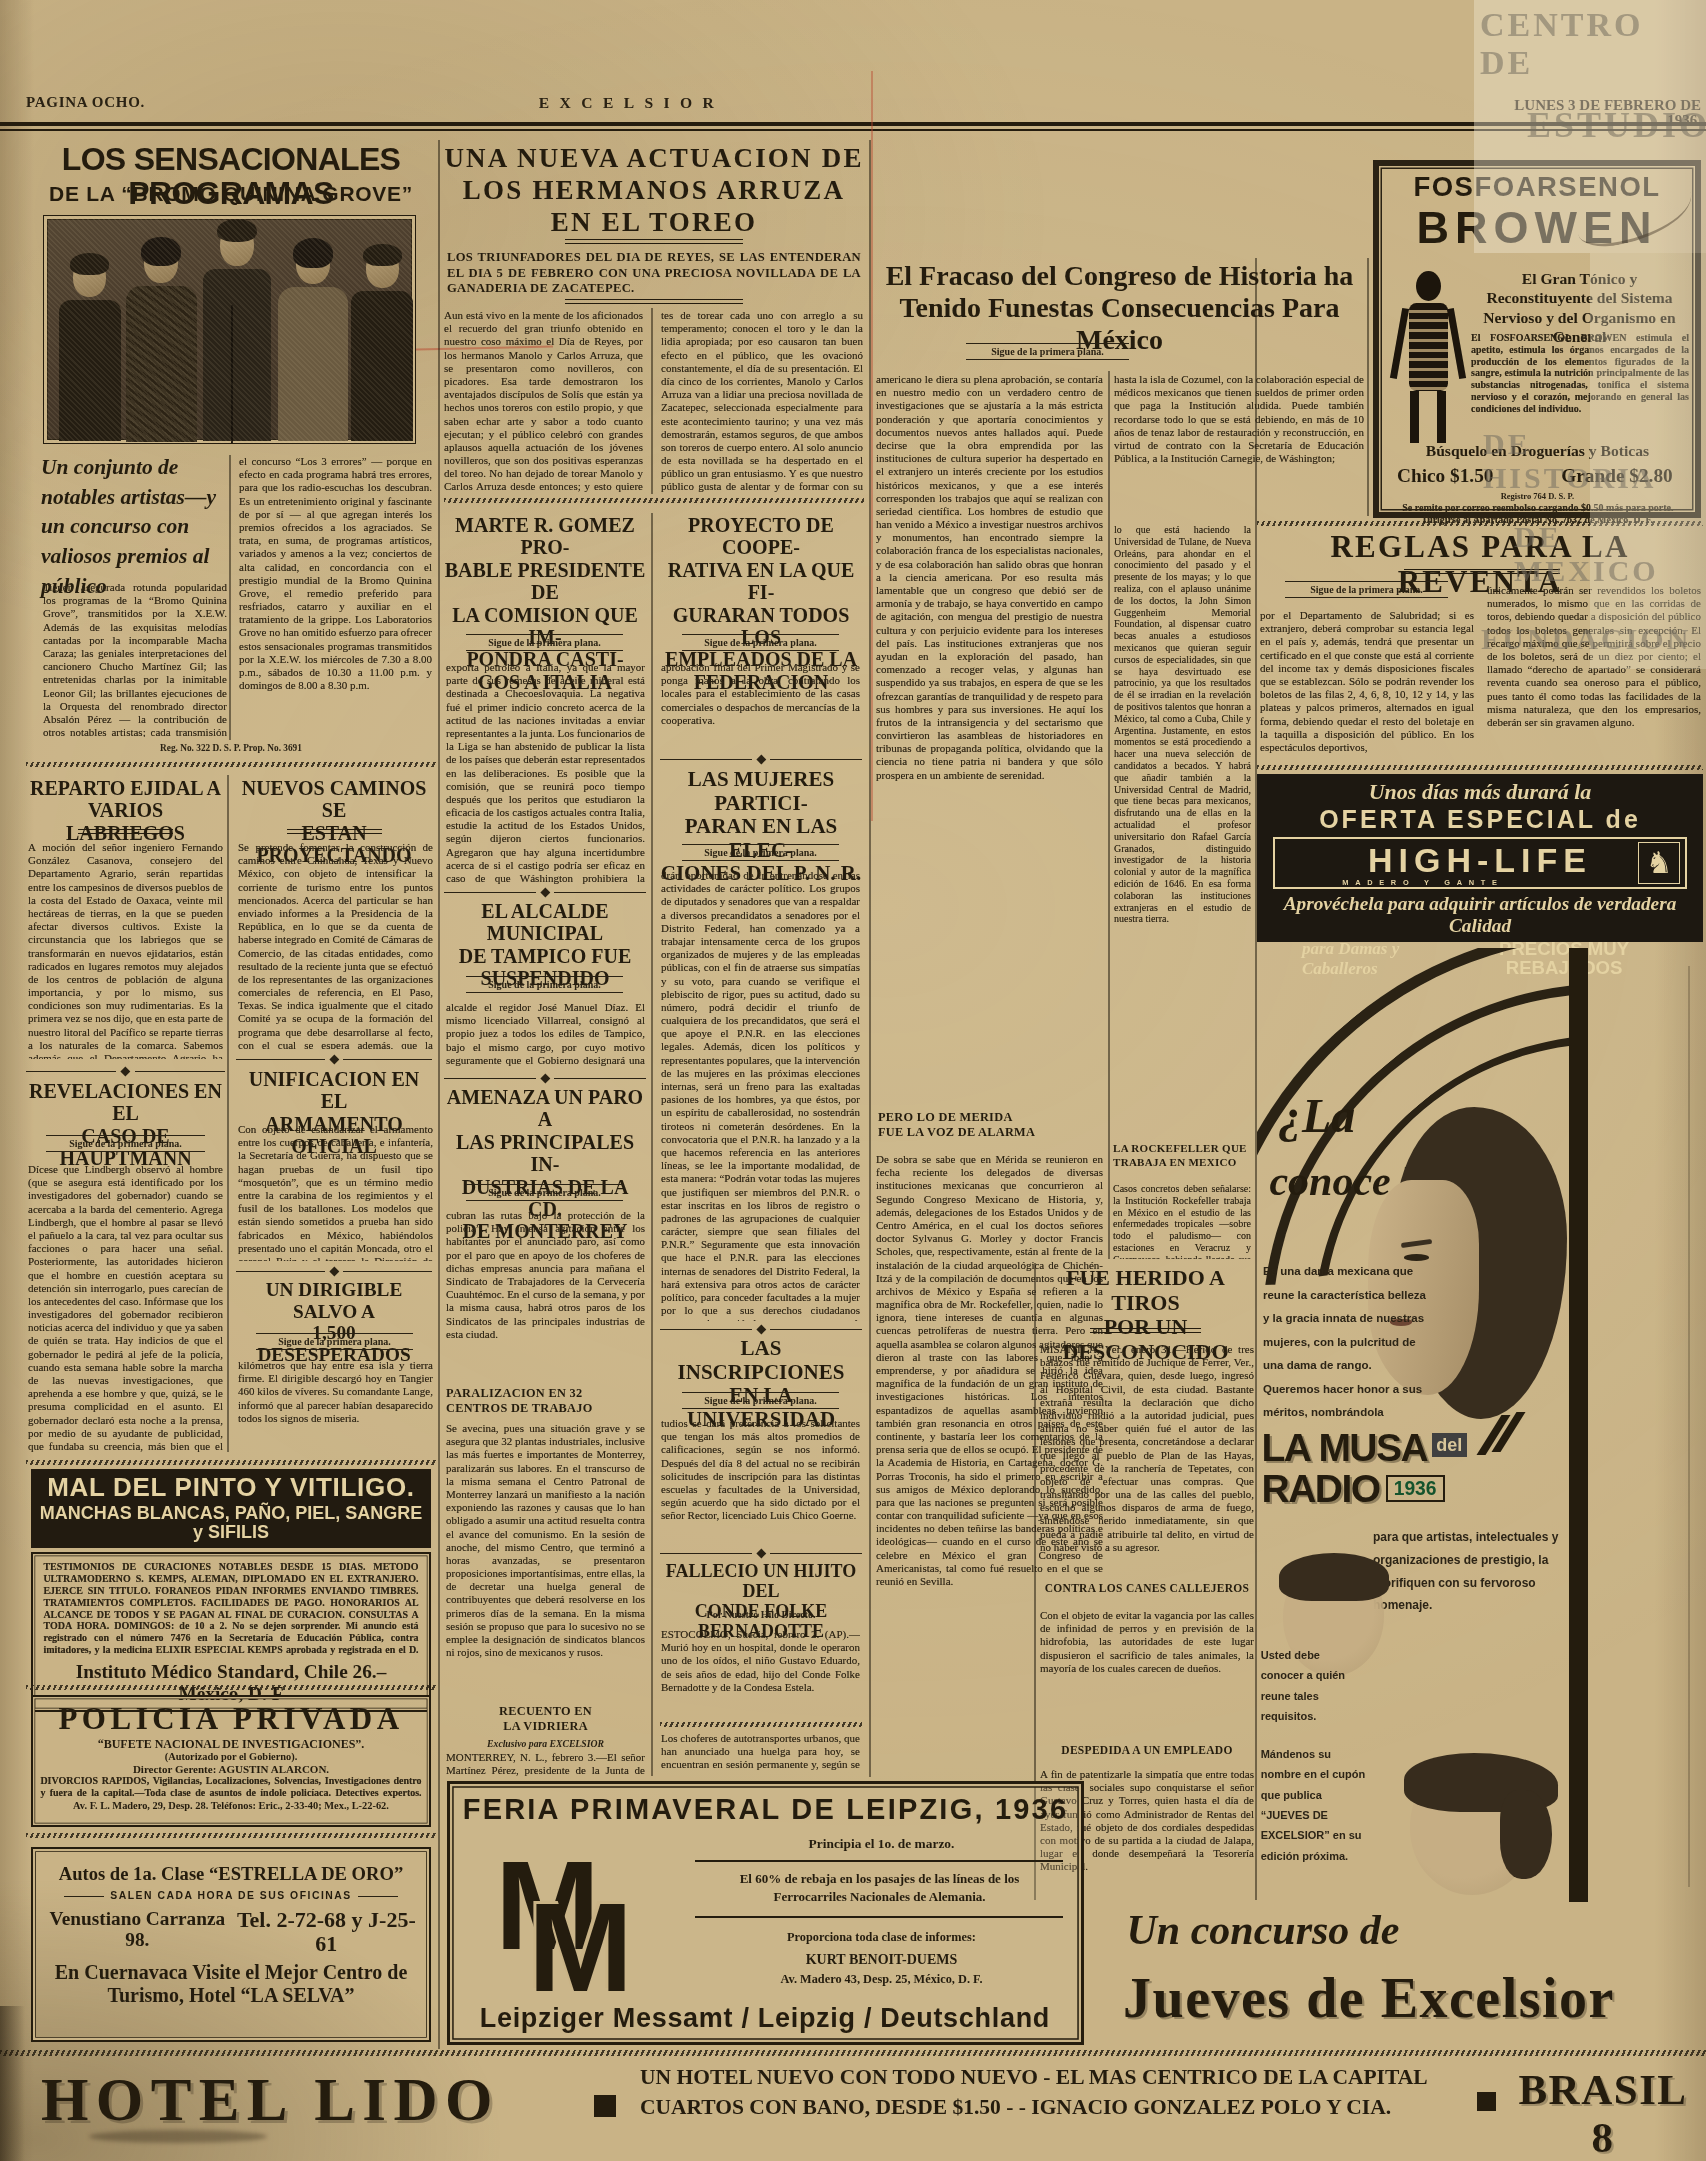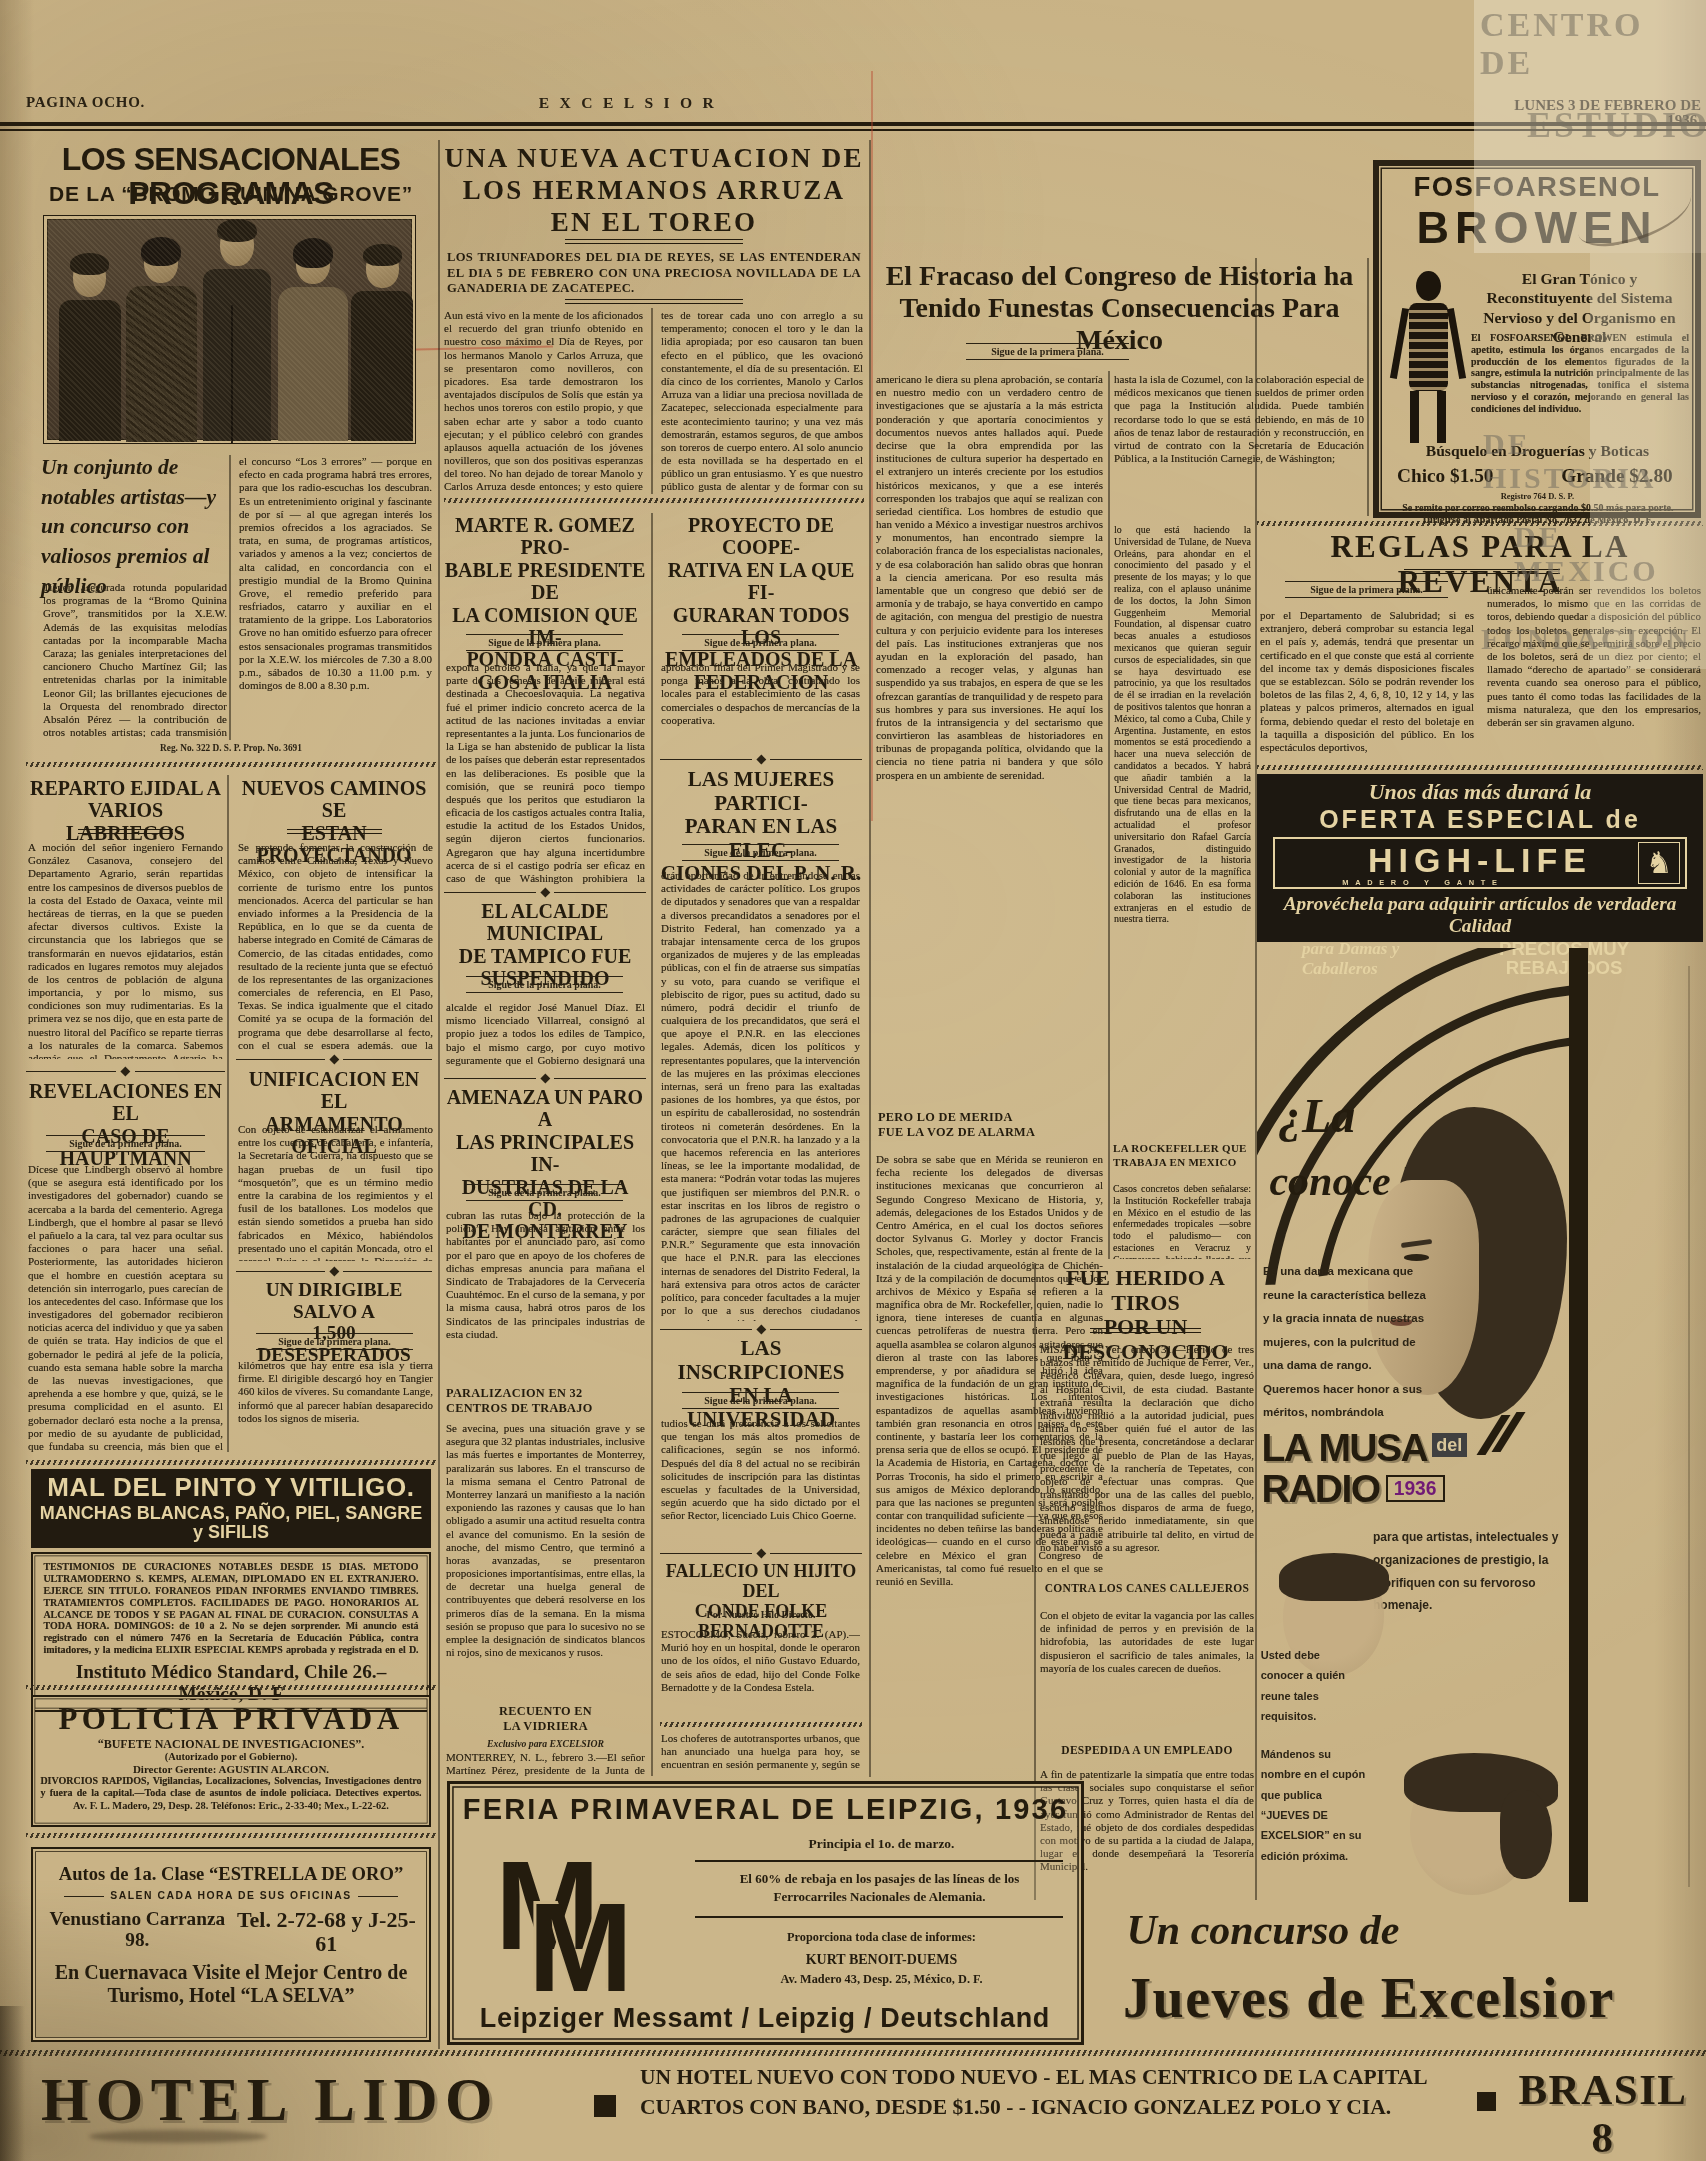--- a/index.html
+++ b/index.html
@@ -354,21 +354,21 @@
       <div class="abs" style="left:36px;top:147px;width:25px;height:6.7px;background:#2c2315;border-radius:50%;"></div>
       <div class="abs" style="left:22px;top:212px;width:22px;height:7.4px;background:#6d4634;border-radius:40% 40% 60% 60%;"></div>
     </div>
 
     <div class="abs" style="left:6px;top:312px;width:163px;font:bold 11.5px/2.05 'Liberation Sans',sans-serif;color:#2c2416;">Es una dama mexicana que reune la característica belleza y la gracia innata de nuestras mujeres, con la pulcritud de una dama de rango. Queremos hacer honor a sus méritos, nombrándola</div>
 
     <div class="abs" style="left:4.5px;top:480px;width:303px;height:71px;">
       <span class="hlsans" style="font-size:39px;letter-spacing:-1.5px;text-shadow:2.2px 2.2px 0 rgba(36,28,14,.35);">LA MUSA</span>
       <span style="display:inline-block;background:#404040;color:#d8c69a;font:bold 18px 'Liberation Sans',sans-serif;padding:1.5px 4.5px;margin:0 1.5px;vertical-align:10.4px;">del</span>
       <span class="hlsans" style="font-size:39px;letter-spacing:-1.5px;text-shadow:2.2px 2.2px 0 rgba(36,28,14,.35);">RADIO</span>
-      <span style="display:inline-block;border:2.2px solid #241c0e;color:#701a75;font:bold 19.3px 'Liberation Sans',sans-serif;padding:0.7px 6px;margin-left:3px;vertical-align:7.4px;text-align:right;">1936</span>
+      <span style="display:inline-block;border:2.2px solid #241c0e;color:#14532d;font:bold 19.3px 'Liberation Sans',sans-serif;padding:0.7px 6px;margin-left:3px;vertical-align:7.4px;text-align:right;">1936</span>
       <div class="abs" style="left:227px;top:-13.4px;width:9px;height:40px;background:#241c0e;transform:skewX(-32deg);"></div>
       <div class="abs" style="left:242px;top:-16.3px;width:9px;height:40px;background:#241c0e;transform:skewX(-32deg);"></div>
     </div>
 
     <div class="abs" style="left:116px;top:578px;width:190px;font:bold 12px/1.9 'Liberation Sans',sans-serif;color:#2c2416;">para que artistas, intelectuales y organizaciones de prestigio, la glorifiquen con su fervoroso homenaje.</div>
 
     <div class="faceS abs" style="left:26px;top:611px;width:101px;height:117px;">
       <div class="hairS" style="top:-6px;left:-4.5px;right:-4.5px;height:48px;border-radius:50% 50% 30% 30%;"></div>
     </div>
     <div class="faceS abs" style="left:153px;top:695px;width:126px;height:135px;">

